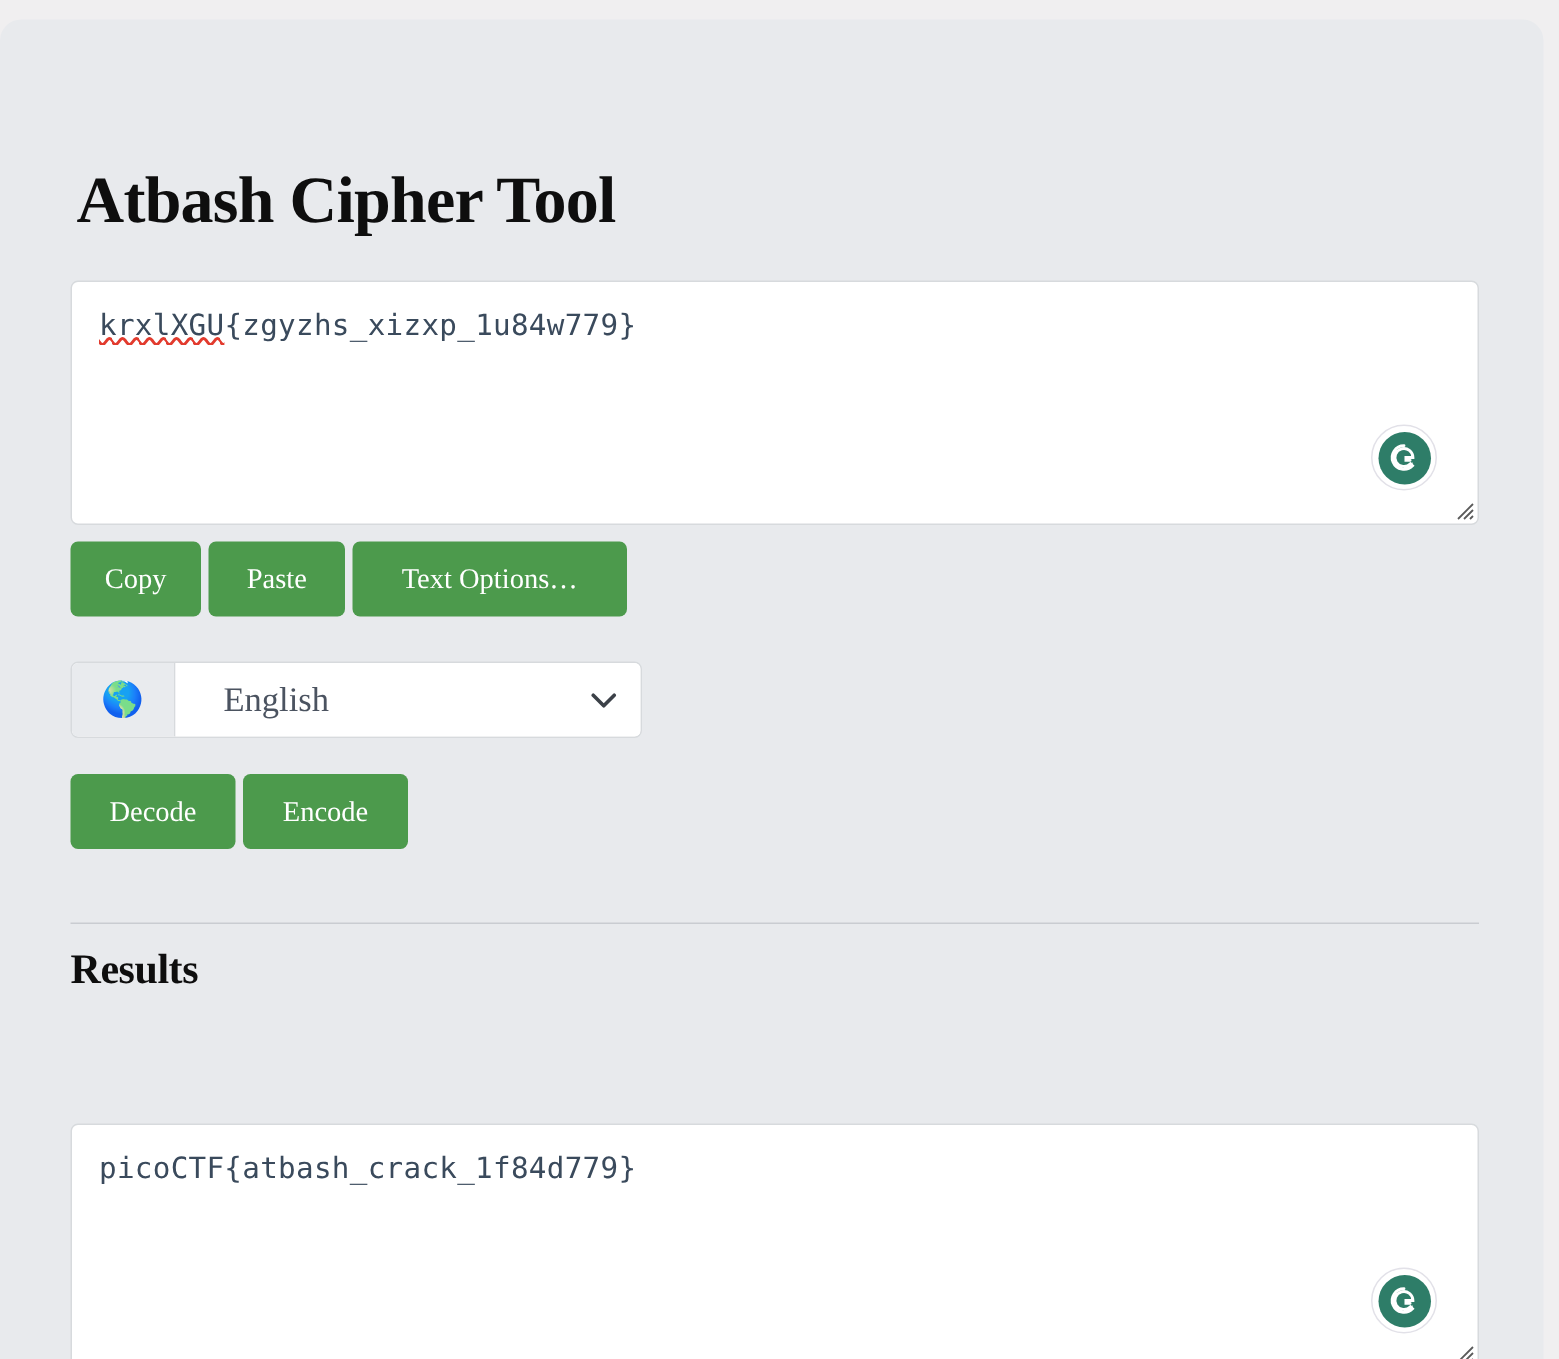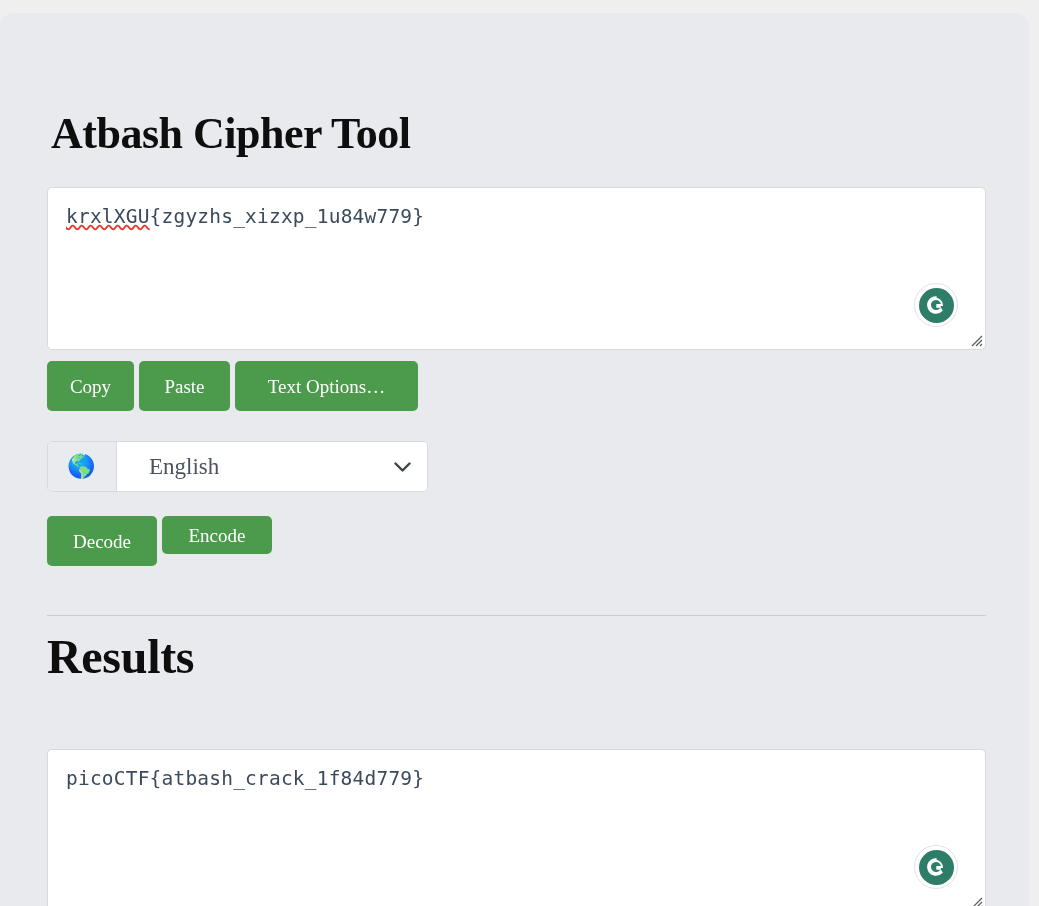--- a/index.html
+++ b/index.html
@@ -45,21 +45,21 @@
     margin: 4px;
     position: absolute;
     left: 47px;
     top: 95px;
     letter-spacing: -0.5px;
   }
 
   h2.section-title {
     font-family: "Liberation Serif", serif;
     font-weight: bold;
-    font-size: 48px;
+    font-size: 28px;
     line-height: 1;
     color: #0e0e0e;
     margin: 0;
     position: absolute;
     left: 47px;
     top: 620px;
     letter-spacing: -0.3px;
   }
 
   
@@ -146,21 +146,21 @@
     cursor: pointer;
     display: flex;
     align-items: center;
     justify-content: center;
     box-sizing: border-box;
   }
   #btn-copy      { left: 47px;  top: 348px; width: 87px;  height: 50px; }
   #btn-paste     { left: 139px; top: 348px; width: 91px;  height: 50px; }
   #btn-textopts  { left: 235px; top: 348px; width: 183px; height: 50px; }
   #btn-decode    { left: 47px;  top: 503px; width: 110px; height: 50px; }
-  #btn-encode    { left: 162px; top: 503px; width: 110px; height: 38px; }
+  #btn-encode    { left: 162px; top: 503px; width: 110px; height: 50px; }
 
   
   #lang-group {
     position: absolute;
     left: 47px;
     top: 428px;
     width: 381px;
     height: 51px;
     display: flex;
     border: 1px solid #d7dadd;

